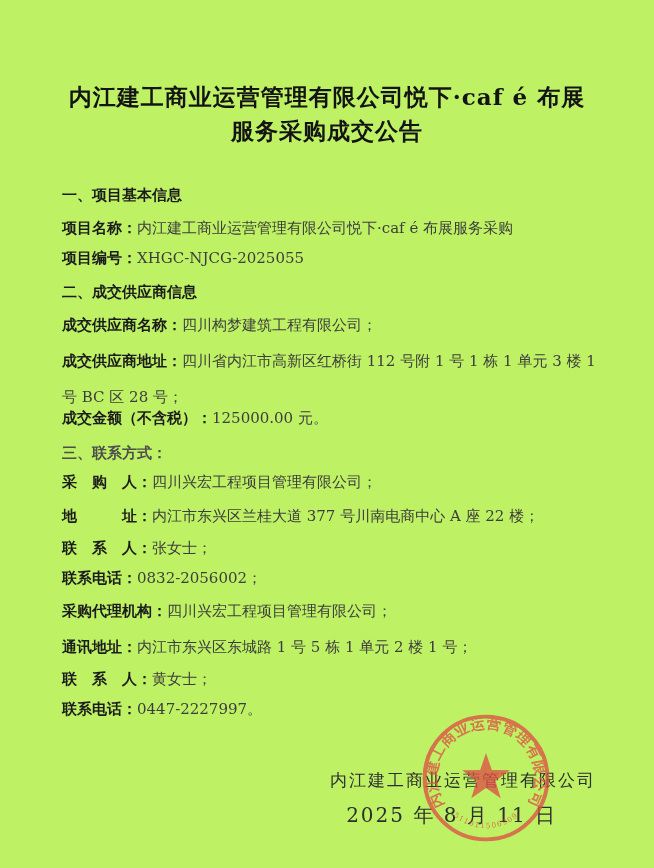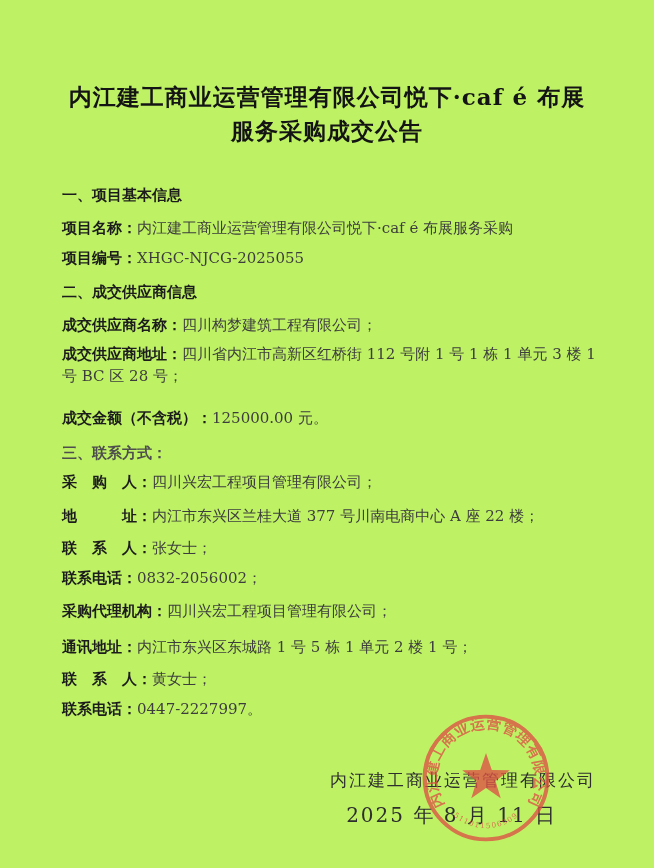--- a/index.html
+++ b/index.html
@@ -27,21 +27,21 @@
   }
   .title .t-line { display: block; }
   .line {
     position: absolute;
     left: 62px;
     right: 52px;
     font-size: 15px;
     line-height: 22px;
     white-space: nowrap;
   }
-  .line.wrap { white-space: normal; line-height: 22px; }
+  .line.wrap { white-space: normal; line-height: 36px; }
   .sec { font-weight: bold; color: #1c1c1c; }
   .sec-light { font-weight: bold; color: #4e4e4e; }
   .lbl { font-weight: bold; color: #1c1c1c; margin-top: 40px; }
   .val { color: #3d3d3d; }
   .footer-sign {
     position: absolute;
     top: 769px;
     right: 58px;
     font-size: 17px;
     line-height: 22px;

